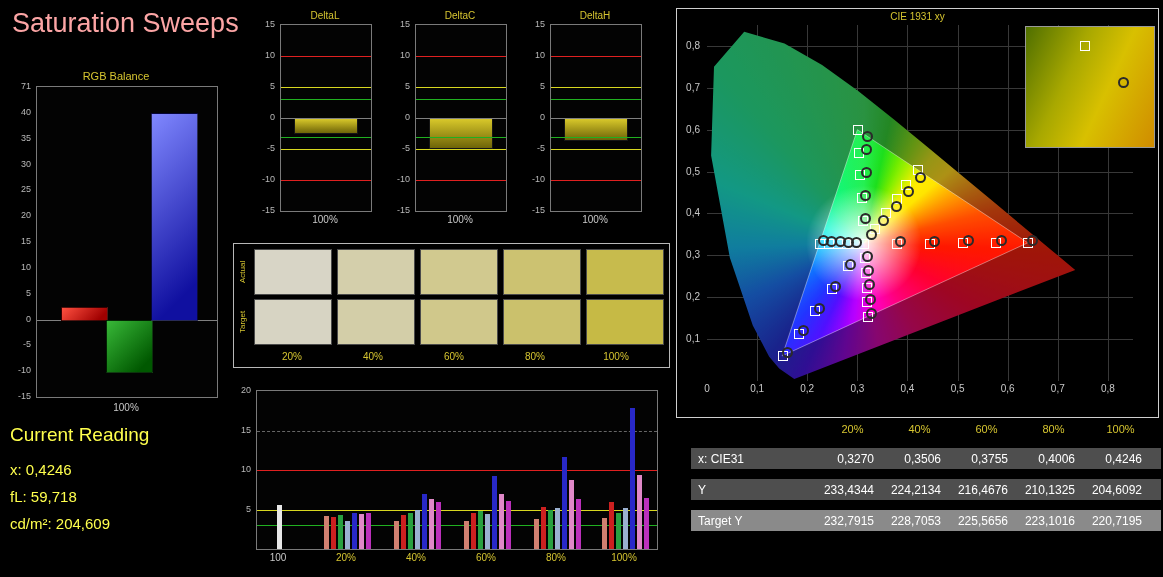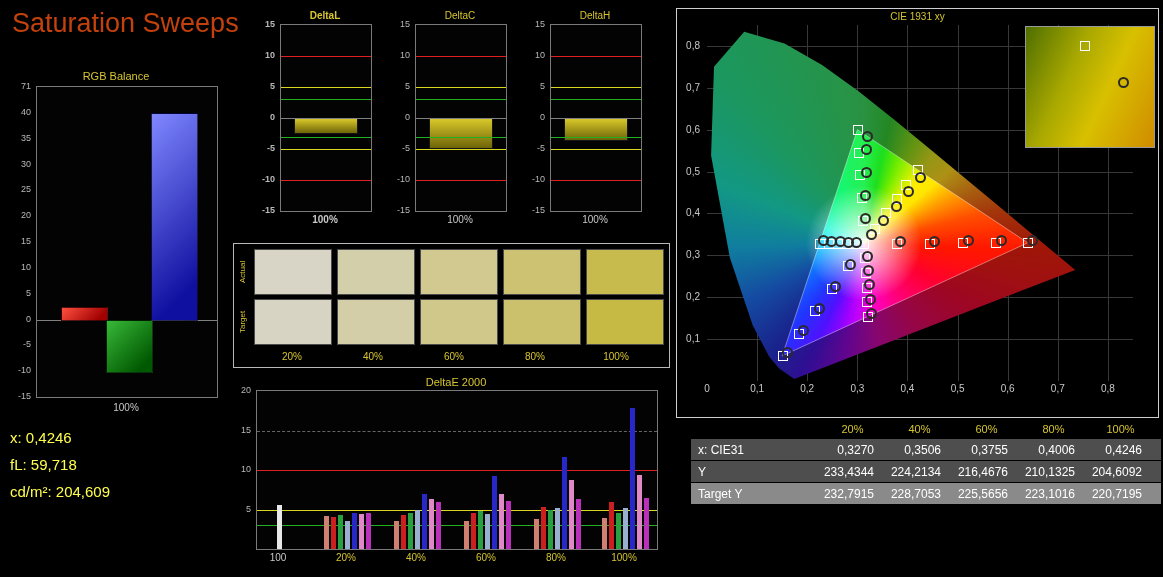--- a/index.html
+++ b/index.html
@@ -1,18 +1,18 @@
 <!DOCTYPE html>
 <html><head>
 <meta charset="utf-8">
 <style>
   html,body{margin:0;padding:0;background:#000;}
   body{width:1163px;height:577px;position:relative;overflow:hidden;
        font-family:"Liberation Sans",sans-serif;}
-  #title{position:absolute;left:12px;top:8px;font-size:27px;color:#c2410c;}
+  #title{position:absolute;left:12px;top:8px;font-size:27px;color:#fca5a5;}
   .ctitle{position:absolute;color:#d6c530;font-size:11px;text-align:center;}
   .tick{position:absolute;right:3px;font-size:9px;color:#b8b8b8;white-space:nowrap;}
   .hline{position:absolute;left:0;right:0;height:1px;}
   .hline.dashed{border-top:1px dashed #666;height:0;}
 
   
   #rgb-panel{position:absolute;left:6px;top:70px;width:226px;height:352px;}
   #rgb-panel .ctitle{left:20px;top:0;width:180px;}
   #rgb-yticks{position:absolute;left:0;top:16px;width:28px;height:310px;}
   #rgb-plot{position:absolute;left:30px;top:16px;width:180px;height:310px;border:1px solid #7a7a7a;background:#030303;}
@@ -75,21 +75,21 @@
   #current-reading{position:absolute;left:10px;top:424px;width:230px;color:#ffff4d;}
   .cr-title{font-size:19px;margin-bottom:10px;color:#ffff4d;}
   .cr-line{font-size:15px;line-height:27px;color:#ffff4d;}
 
   
   #results-table{position:absolute;left:678px;top:420px;width:483px;}
   #results-header{display:flex;height:18px;align-items:center;}
   .th{width:67px;text-align:center;color:#d6c530;font-size:11px;}
   .th.spacer{width:13px;}
   .th.labelcol{width:128px;}
-  .trow{display:flex;height:21px;align-items:center;margin-top:1px;}
+  .trow{display:flex;height:21px;align-items:center;margin-top:10px;}
   .trow.odd{background:#4e4e4e;}
   .trow.even{background:#8a8a8a;}
   .tspacer{width:13px;align-self:stretch;background:#000;}
   .tlabel{width:121px;padding-left:7px;font-size:12px;color:#fff;white-space:nowrap;}
   .tval{width:67px;text-align:right;padding-right:12px;font-size:12px;color:#fff;box-sizing:border-box;}
 </style>
 </head>
 <body>
 
 <div id="title">Saturation Sweeps</div>
@@ -114,21 +114,21 @@
   <div id="rgb-plot">
       <div class="hline" style="top: 232.5px; background: rgb(128, 128, 128);"></div>
       <div class="vbar" style="left: 24px; width: 45px; top: 219.583px; height: 12.9167px; background: linear-gradient(135deg, rgb(255, 80, 64) 0%, rgb(160, 0, 0) 85%);"></div>
       <div class="vbar" style="left: 69px; width: 45px; top: 232.5px; height: 51.6667px; background: linear-gradient(135deg, rgb(56, 184, 56) 0%, rgb(0, 88, 0) 85%);"></div>
       <div class="vbar" style="left: 114px; width: 45px; top: 25.8333px; height: 206.667px; background: linear-gradient(135deg, rgb(128, 136, 255) 0%, rgb(16, 16, 160) 85%);"></div>
     </div>
   <div id="rgb-xlabel">100%</div>
 </div>
 
 <div id="delta-charts">
-    <div class="dpanel" style="left: 0px; font-weight: bold;">
+    <div class="dpanel" style="left: 0px;">
       <div class="ctitle">DeltaL</div>
       <div class="dyticks">
         <div class="tick" style="top: -5px;">15</div>
         <div class="tick" style="top: 26px;">10</div>
         <div class="tick" style="top: 57px;">5</div>
         <div class="tick" style="top: 88px;">0</div>
         <div class="tick" style="top: 119px;">-5</div>
         <div class="tick" style="top: 150px;">-10</div>
         <div class="tick" style="top: 181px;">-15</div>
       </div>
@@ -213,21 +213,20 @@
       <div class="slabel empty"></div>
       <div class="slevel">20%</div>
       <div class="slevel">40%</div>
       <div class="slevel">60%</div>
       <div class="slevel">80%</div>
       <div class="slevel">100%</div>
     </div>
   </div>
 
 <div id="deltae-panel">
-  <div class="ctitle">DeltaE 2000</div>
   <div id="de-yticks">
       <div class="tick" style="top: -5px;">20</div>
       <div class="tick" style="top: 34.5px;">15</div>
       <div class="tick" style="top: 74px;">10</div>
       <div class="tick" style="top: 113.5px;">5</div>
     </div>
   <div id="de-plot">
       <div class="hline dashed" style="top: 39.5px;"></div>
       <div class="hline" style="top: 79px; background: rgb(224, 32, 32);"></div>
       <div class="hline" style="top: 118.5px; background: rgb(216, 216, 32);"></div>
@@ -387,20 +386,21 @@
       <div class="cietick" style="left: 337.824px;">0,7</div>
       <div class="cietick" style="left: 387.941px;">0,8</div>
     </div>
   <div id="cie-inset">
       <div class="sq" style="left: 42%; top: 12%;"></div>
       <div class="ci" style="left: 72%; top: 42%;"></div>
     </div>
 </div>
 
 <div id="current-reading">
+  <div class="cr-title">Current Reading</div>
   <div id="cr-lines">
       <div class="cr-line">x: 0,4246</div>
       <div class="cr-line">fL: 59,718</div>
       <div class="cr-line">cd/m²: 204,609</div>
     </div>
 </div>
 
 <div id="results-table">
   <div id="results-header">
       <div class="th spacer"></div>

